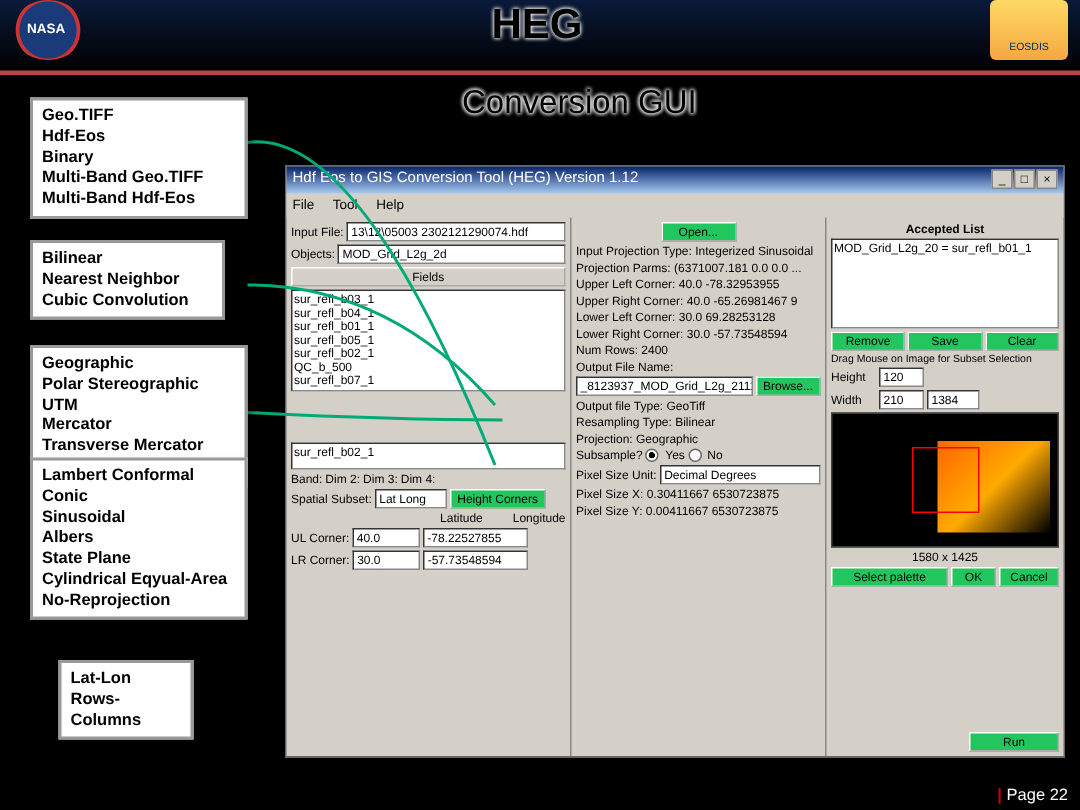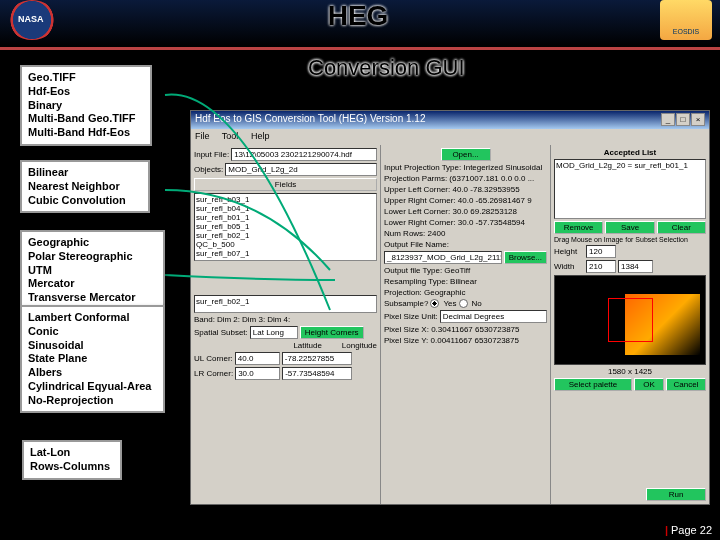--- a/index.html
+++ b/index.html
@@ -4,25 +4,25 @@
 <style>
 *{box-sizing:border-box;margin:0;padding:0;font-family:Arial,sans-serif}
 body{width:720px;height:540px;background:#000;overflow:hidden;position:relative}
 .hdr{height:50px;background:linear-gradient(#0a1a3a,#000);border-bottom:3px solid #b44;display:flex;padding:0 8px;position:relative}
 .nasa{width:48px;height:40px;background:radial-gradient(circle,#1a3a7a 60%,#c33 62%,#c33 68%,transparent 70%);border-radius:50%;position:relative}
 .nasa::after{content:"NASA";position:absolute;color:#fff;font-size:9px;font-weight:bold;top:14px;left:10px}
 .heg{flex:1;text-align:center;color:#000;font-size:28px;font-weight:bold;background:rgba(255,255,255,0);text-shadow:0 0 3px #fff,0 0 3px #fff}
 .eosdis{width:52px;height:40px;background:linear-gradient(#ffd966,#f4a742);border-radius:4px;font-size:7px;text-align:center;padding-top:28px;color:#036}
 .title2{position:absolute;top:55px;left:308px;font-weight:normal;font-size:22px;color:#000;text-shadow:0 0 3px #fff,0 0 3px #fff,0 0 3px #fff;z-index:5}
 .ann{position:absolute;background:#fff;border:2px solid #999;box-shadow:2px 2px 4px rgba(0,0,0,.4);padding:4px 6px;font-size:11px;font-weight:bold;line-height:1.25;z-index:10}
-.a1{top:65px;left:20px;width:132px}
+.a1{top:65px;left:20px;width:145px}
 .a2{top:160px;left:20px;width:130px}
 .a3{top:230px;left:20px;width:145px}
 .a4{top:305px;left:20px;width:145px}
-.a5{top:440px;left:22px;width:100px}
+.a5{top:440px;left:39px;width:90px}
 .win{position:absolute;top:110px;left:190px;width:520px;height:395px;background:#d4d0c8;border:1px solid #666;font-size:9px;box-shadow:2px 2px 6px rgba(0,0,0,.5)}
 .wtitle{height:18px;background:linear-gradient(#08246b,#a6caf0);color:#fff;padding:2px 4px;font-size:10px;display:flex;justify-content:space-between}
 .wctrl{display:flex;gap:1px}
 .wctrl span{width:14px;height:13px;background:#d4d0c8;border:1px solid #888;font-size:8px;text-align:center;line-height:11px;color:#000}
 .menu{height:16px;background:#d4d0c8;padding:2px 4px;font-size:9px}
 .menu span{margin-right:10px}
 .body{display:flex;height:calc(100% - 34px)}
 .lp{width:190px;border-right:1px solid #888;padding:3px;display:flex;flex-direction:column;gap:2px}
 .mp{width:170px;border-right:1px solid #888;padding:3px;display:flex;flex-direction:column;gap:2px}
 .rp{flex:1;padding:3px;display:flex;flex-direction:column;gap:2px}
@@ -75,22 +75,22 @@
     <div>Geographic</div>
     <div>Polar Stereographic</div>
     <div>UTM</div>
     <div>Mercator</div>
     <div>Transverse Mercator</div>
     <div>Lambert Azimuthal</div>
   </div>
 <div class="ann a4">
     <div>Lambert Conformal Conic</div>
     <div>Sinusoidal</div>
+    <div>Albers</div>
     <div>State Plane</div>
-    <div>Albers</div>
     <div>Cylindrical Eqyual-Area</div>
     <div>No-Reprojection</div>
   </div>
 <div class="ann a5">
     <div>Lat-Lon</div>
     <div>Rows-Columns</div>
   </div>
 
 <div class="win">
   <div class="wtitle">

